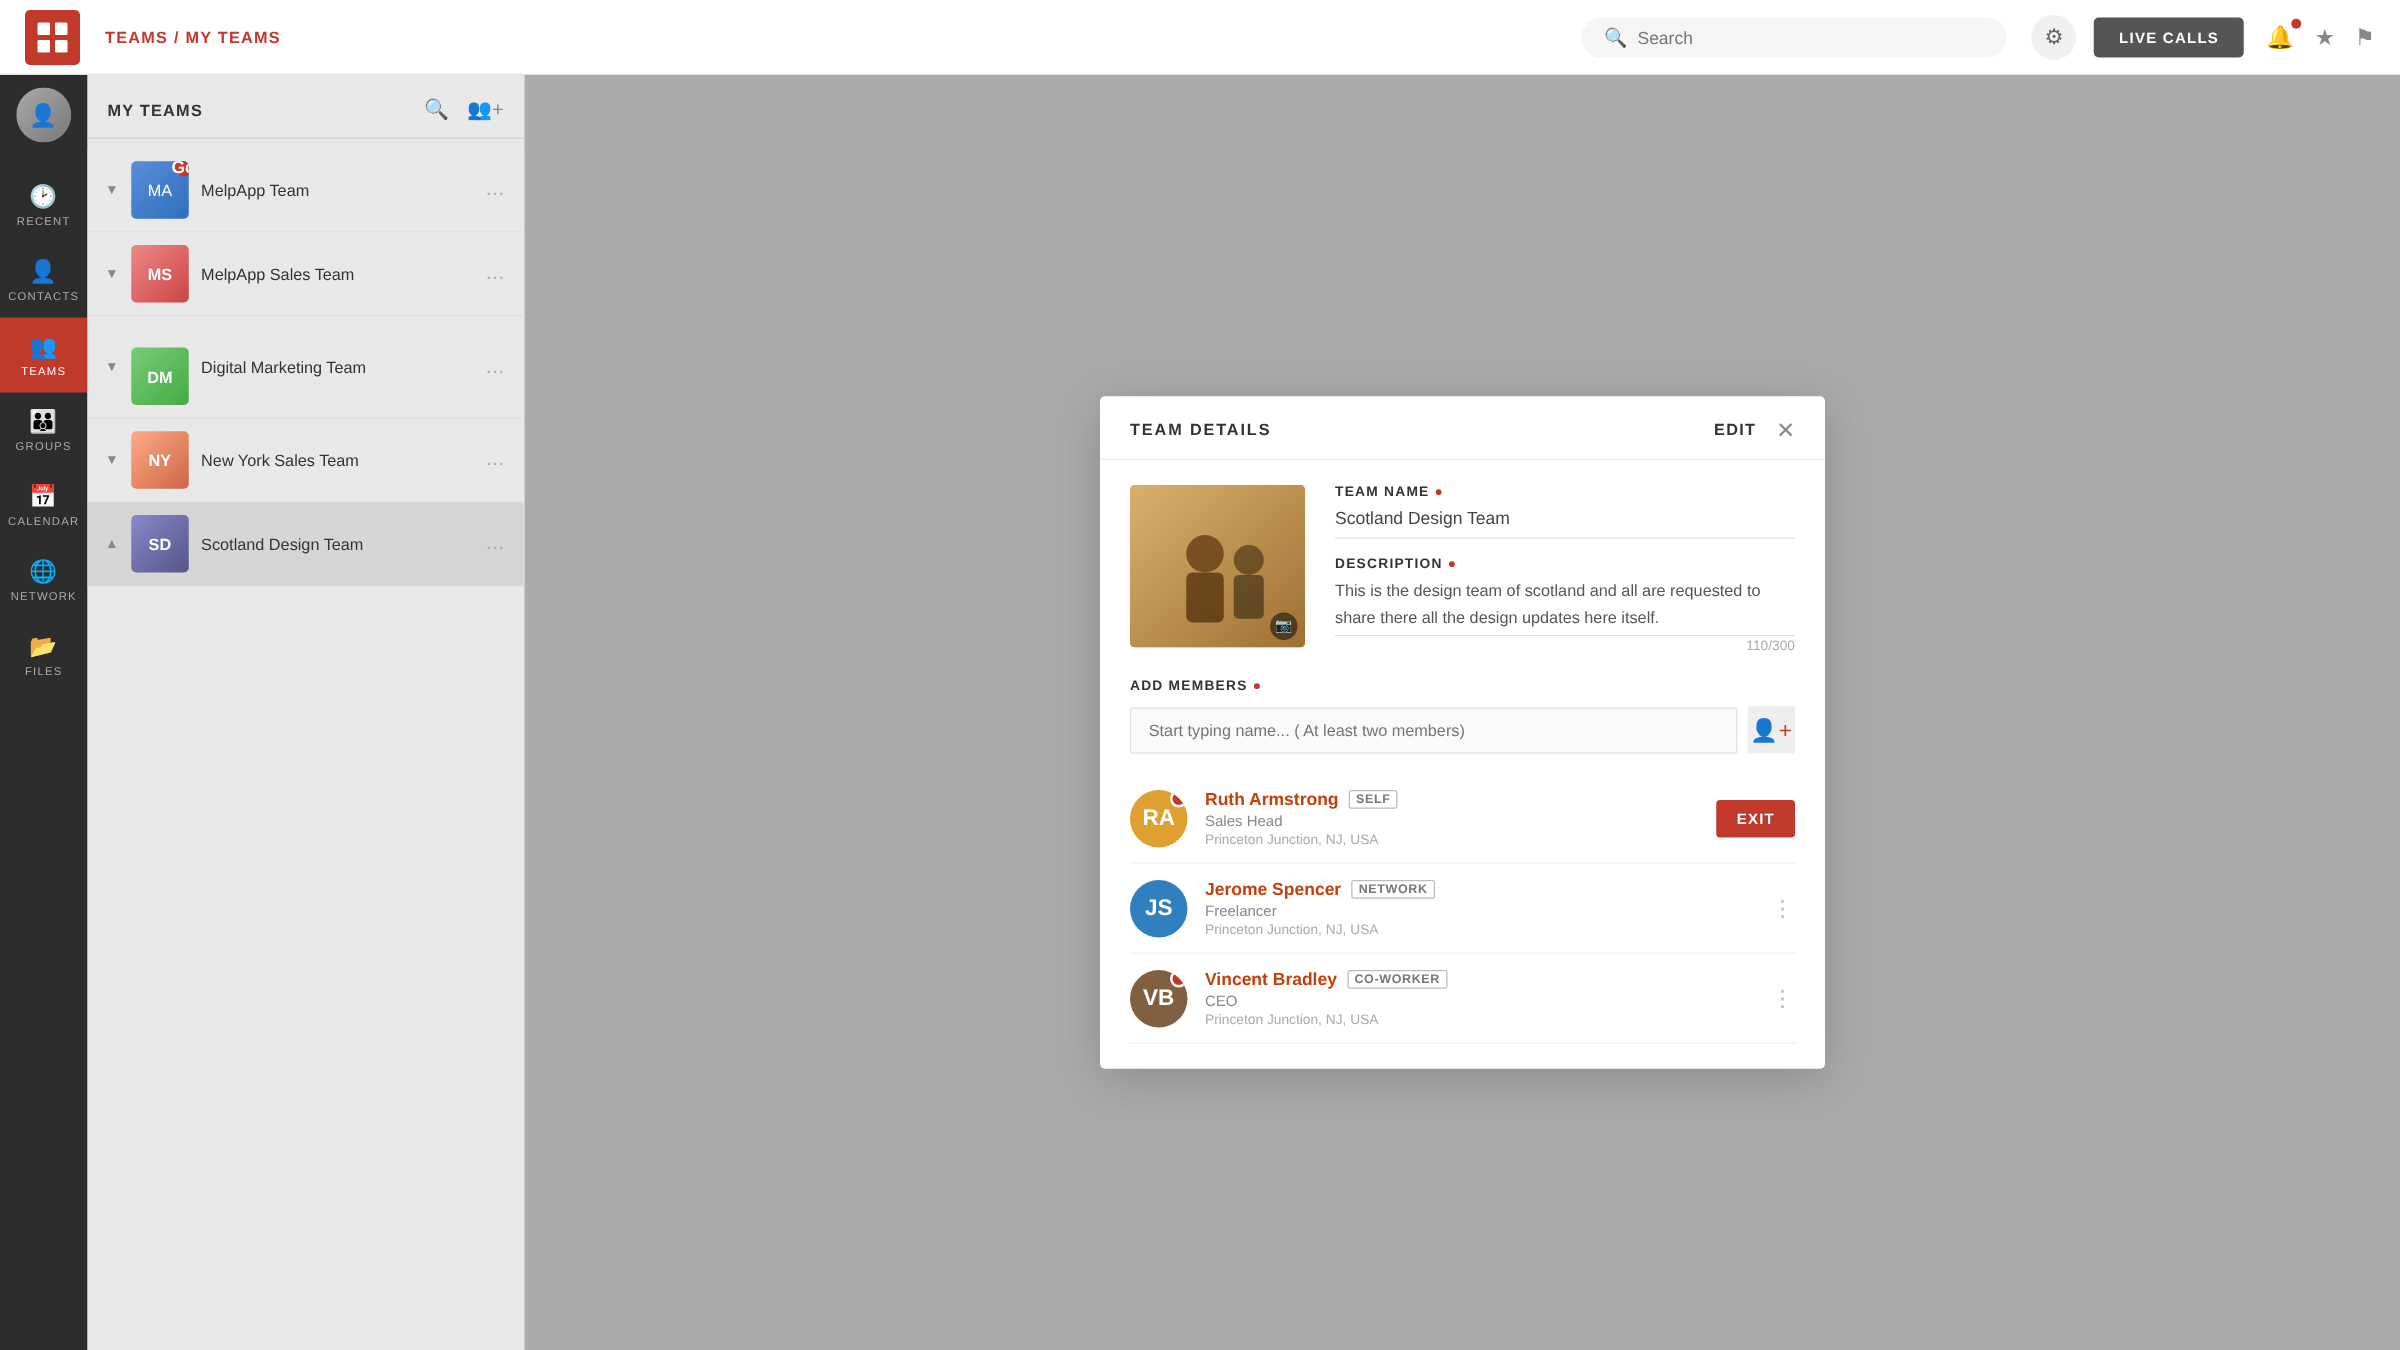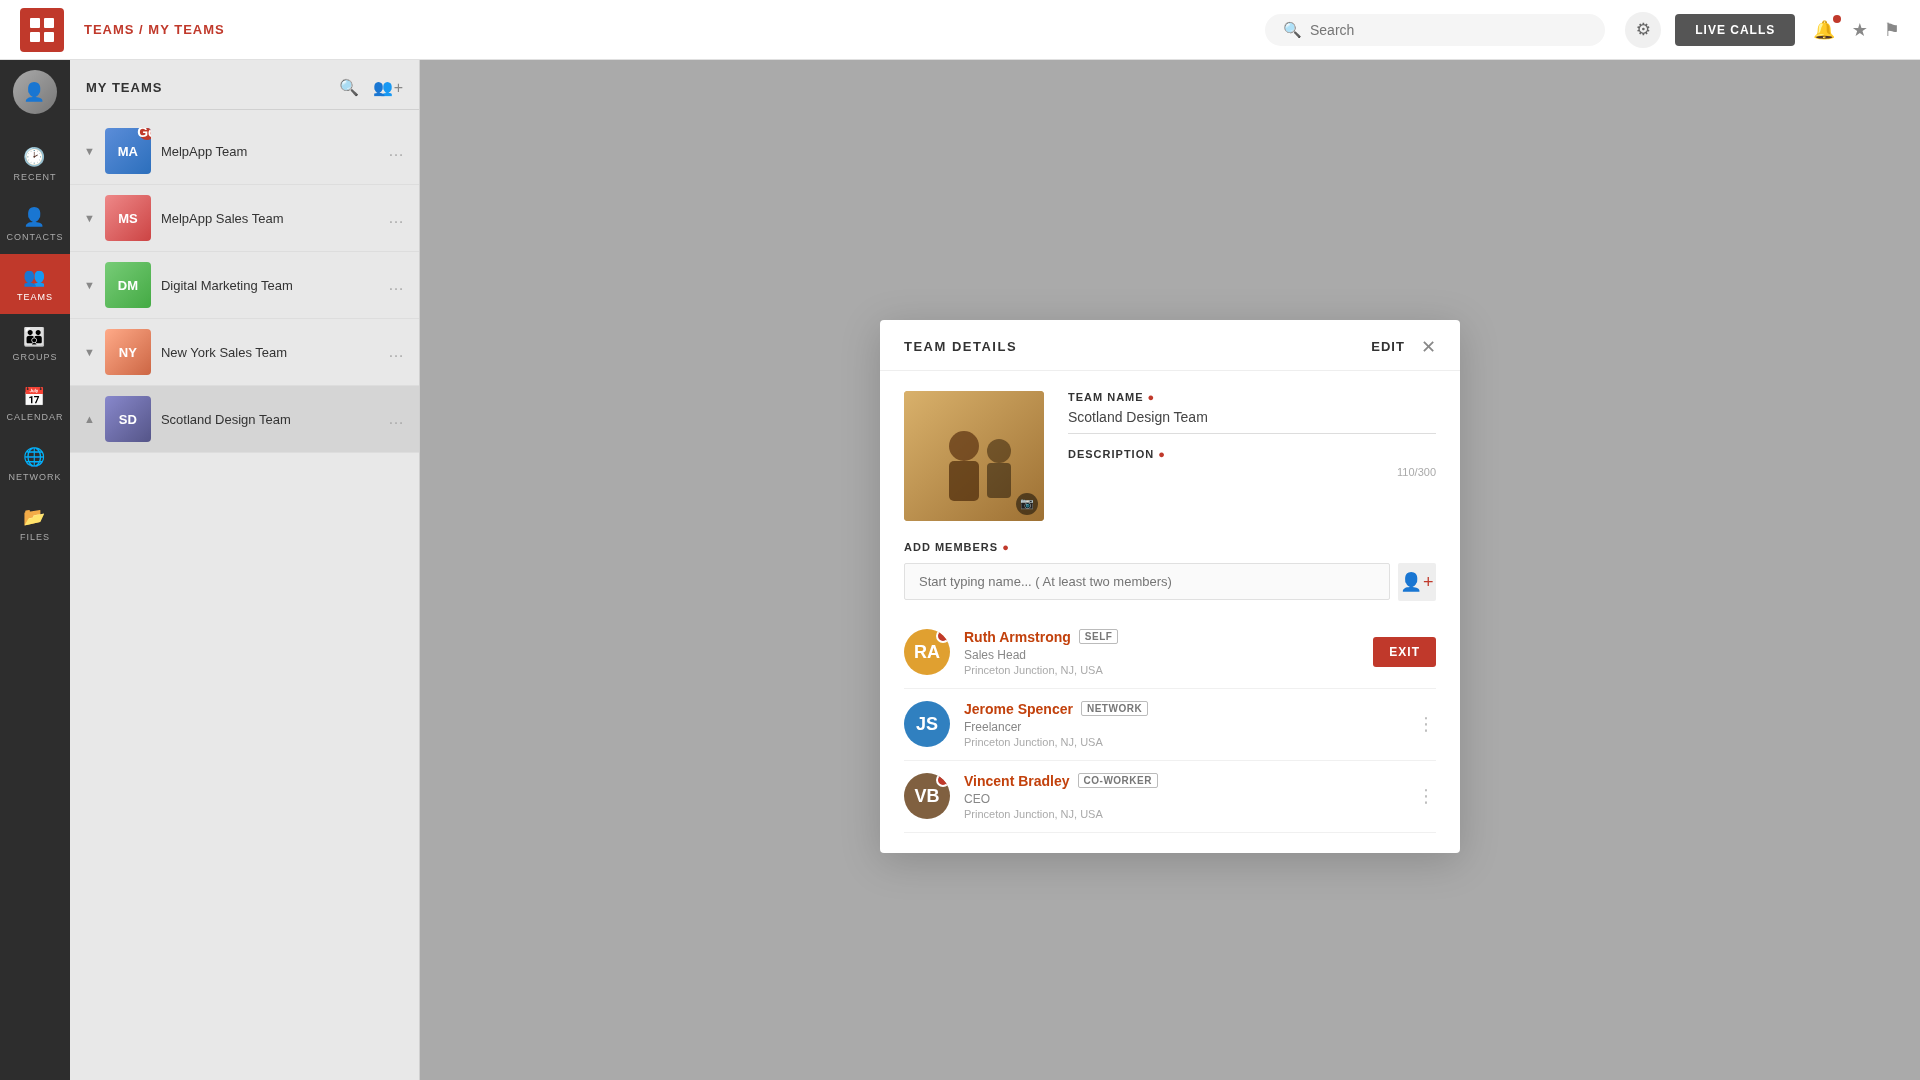--- a/index.html
+++ b/index.html
@@ -227,21 +227,21 @@
     .exit-btn {
       background: #c0392b; color: #fff; border: none;
       padding: 8px 16px; border-radius: 3px; font-size: 12px;
       font-weight: 700; cursor: pointer; letter-spacing: 1px;
     }
     .member-dots { color: #bbb; font-size: 18px; cursor: pointer; letter-spacing: 1px; }
 
     
     .thumb-1 { background: linear-gradient(135deg, #5b8dd9, #2c6fbc); }
     .thumb-2 { background: linear-gradient(135deg, #e88, #c44); }
-    .thumb-3 { background: linear-gradient(135deg, #7c7, #4a4); }
+    .thumb-3 { background: linear-gradient(135deg, #7c7, #4a4); margin-top: 15px; }
     .thumb-4 { background: linear-gradient(135deg, #fa8, #c64); }
     .thumb-5 { background: linear-gradient(135deg, #88c, #558); }
 
     
     .av-yellow { background: #e0a030; }
     .av-blue { background: #3080c0; }
     .av-brown { background: #806040; }
   </style>
 </head>
 <body>
@@ -317,21 +317,21 @@
       <div class="team-panel-actions">
         <span class="team-panel-action">🔍</span>
         <span class="team-panel-action">👥+</span>
       </div>
     </div>
     <div class="team-list">
 
       <div class="team-item">
         <span class="team-chevron">▼</span>
         <div class="team-thumb thumb-1">
-          <div style="width:100%;height:100%;display:flex;align-items:center;justify-content:center;color:#fff;font-weight:700;font-size:13px;">MA</div>
+          <div style="width:100%;height:100%;display:flex;align-items:center;justify-content:center;color:#fff;font-weight:400;font-size:13px;">MA</div>
           <div class="team-badge">Go</div>
         </div>
         <span class="team-name">MelpApp Team</span>
         <span class="team-dots">…</span>
       </div>
 
       <div class="team-item">
         <span class="team-chevron">▼</span>
         <div class="team-thumb thumb-2">
           <div style="width:100%;height:100%;display:flex;align-items:center;justify-content:center;color:#fff;font-weight:700;font-size:13px;">MS</div>
@@ -409,20 +409,21 @@
               <div class="field-label">
                 <span>TEAM NAME</span>
                 <span class="field-required">●</span>
               </div>
               <div class="field-value">Scotland Design Team</div>
 
               <div class="field-label">
                 <span>DESCRIPTION</span>
                 <span class="field-required">●</span>
               </div>
+              <div class="field-desc">This is the design team of scotland and all are requested to share there all the design updates here itself.</div>
               <div class="field-char-count">110/300</div>
             </div>
           </div>
 
           <div class="add-members-label">
             <span>ADD MEMBERS</span>
             <span class="field-required">●</span>
           </div>
           <div class="add-members-input-row">
             <input class="add-members-input" type="text" placeholder="Start typing name... ( At least two members)" style="">

